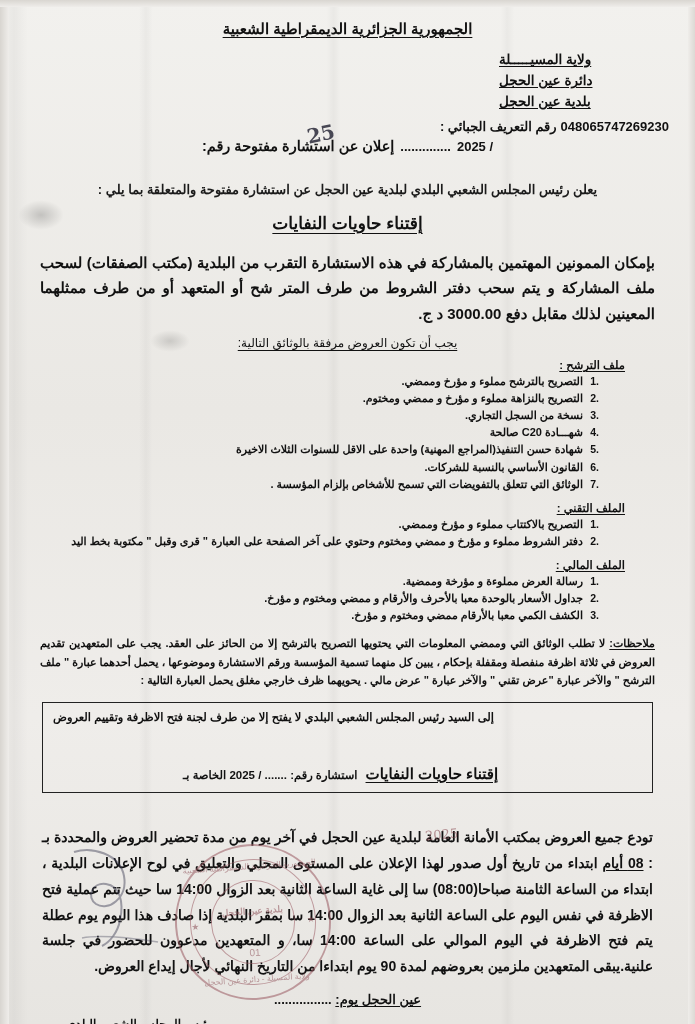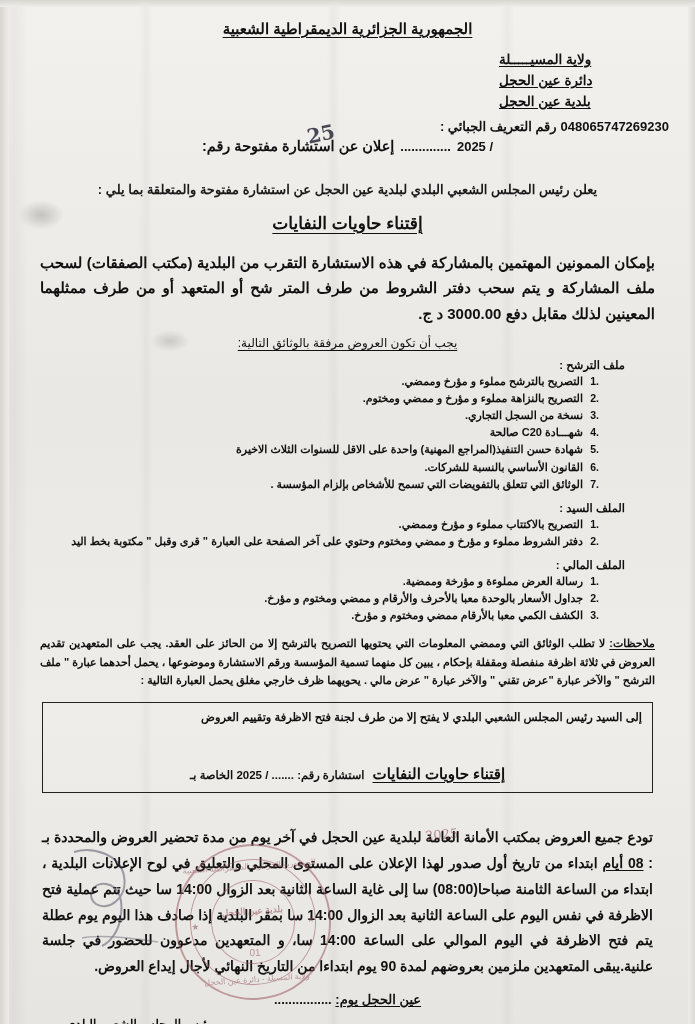--- a/index.html
+++ b/index.html
@@ -123,20 +123,21 @@
     text-underline-offset:3px;
   }
 
   .section{
     margin-top:8px;
     padding-right:44px;
   }
   .section-head{
     font-size:11.5px;
     font-weight:bold;
+    text-decoration:underline;
     text-underline-offset:2px;
     margin-bottom:1px;
     text-align:right;
   }
   ol.items{
     margin:0;
     padding:0 26px 0 0;
     list-style:none;
   }
   ol.items li{
@@ -159,22 +160,22 @@
     line-height:1.7;
     text-align:justify;
     padding:0 14px;
     font-weight:bold;
   }
   .note .note-lbl{text-decoration:underline;text-underline-offset:2px;}
 
   .env-box{
     margin:12px 16px 0 16px;
     border:1.4px solid #222;
-    padding:7px 10px 9px 10px;
-    text-align:right;
+    padding:7px 24px 9px 10px;
+    text-align:left;
   }
   .env-box .l1{font-size:11.5px;font-weight:bold;}
   .env-box .l2{
     margin-top:5px;
     font-size:15px;
     font-weight:bold;
     display:flex;
     justify-content:center;
     gap:8px;
     align-items:baseline;
@@ -322,21 +323,21 @@
       <li><span class="idx">.2</span><span>التصريح بالنزاهة مملوء و مؤرخ و ممضي ومختوم.</span></li>
       <li><span class="idx">.3</span><span>نسخة من السجل التجاري.</span></li>
       <li><span class="idx">.4</span><span>شهـــادة C20 صالحة</span></li>
       <li><span class="idx">.5</span><span>شهادة حسن التنفيذ(المراجع المهنية) واحدة على الاقل للسنوات الثلاث الاخيرة</span></li>
       <li><span class="idx">.6</span><span>القانون الأساسي بالنسبة للشركات.</span></li>
       <li><span class="idx">.7</span><span>الوثائق التي تتعلق بالتفويضات التي تسمح للأشخاص بإلزام المؤسسة .</span></li>
     </ol>
   </div>
 
   <div class="section">
-    <div class="section-head">الملف السيد :</div>
+    <div class="section-head">الملف التقني :</div>
     <ol class="items">
       <li><span class="idx">.1</span><span>التصريح بالاكتتاب مملوء و مؤرخ وممضي.</span></li>
       <li><span class="idx">.2</span><span>دفتر الشروط مملوء و مؤرخ و ممضي ومختوم وحتوي على آخر الصفحة على العبارة " قرى وقبل " مكتوبة بخط اليد</span></li>
     </ol>
   </div>
 
   <div class="section">
     <div class="section-head">الملف المالي :</div>
     <ol class="items">
       <li><span class="idx">.1</span><span>رسالة العرض مملوءة و مؤرخة وممضية.</span></li>

